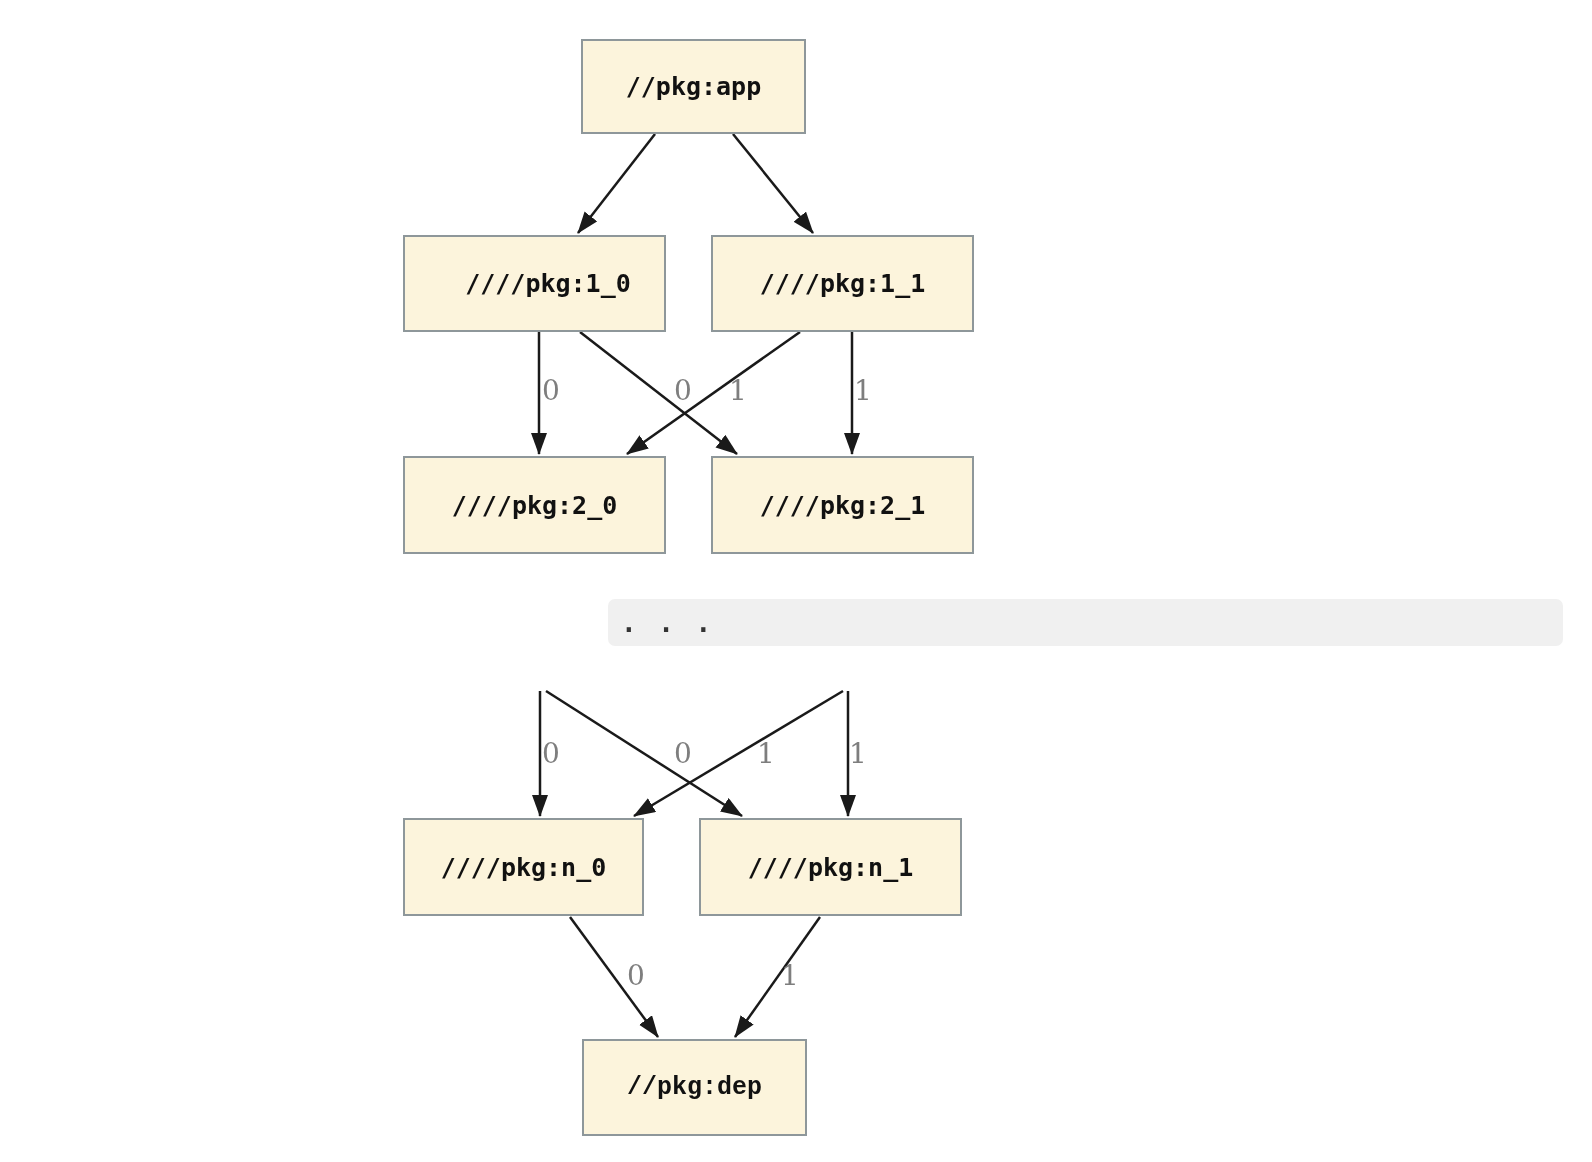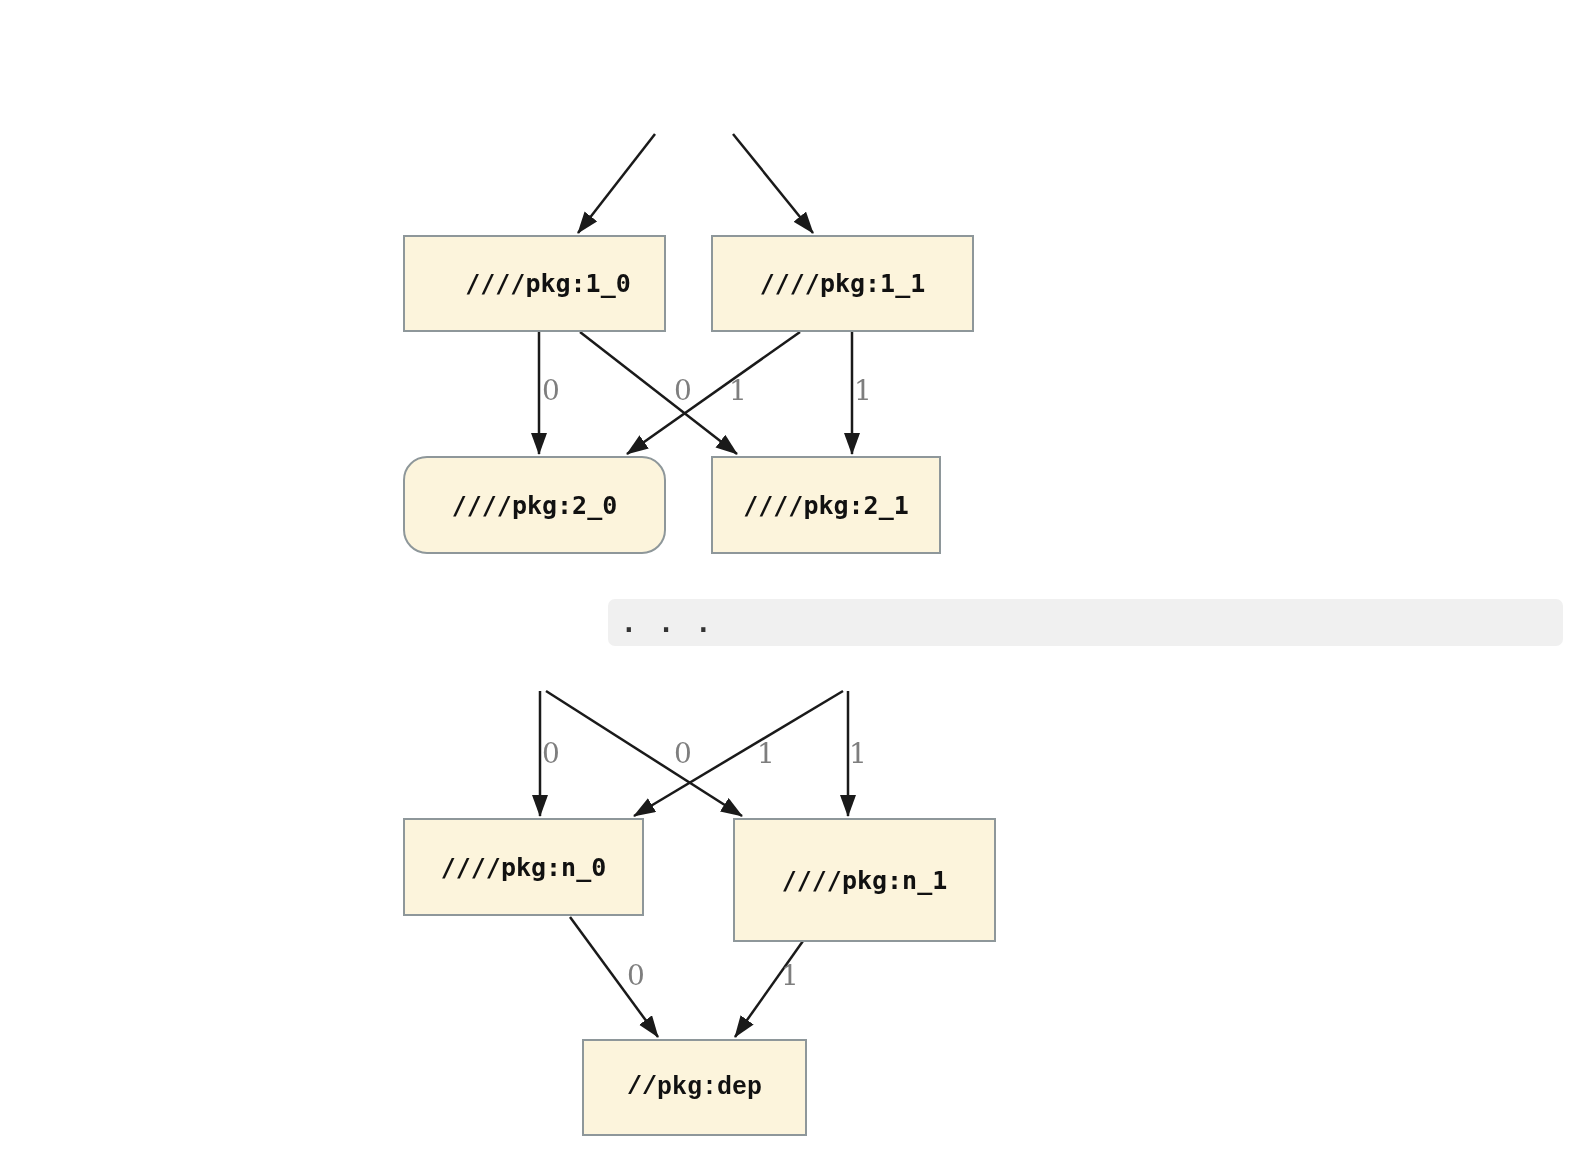--- a/index.html
+++ b/index.html
@@ -43,24 +43,24 @@
     justify-content: center;
     font-family: "DejaVu Sans Mono", "Liberation Mono", monospace;
     font-weight: 700;
     font-size: 25px;
     color: #111111;
     white-space: nowrap;
   }
   .node-app  { left: 581px; top:   39px; width: 225px; height: 95px; }
   .node-1_0  { left: 403px; top:  235px; width: 263px; height: 97px; padding-left: 27px; }
   .node-1_1  { left: 711px; top:  235px; width: 263px; height: 97px; }
-  .node-2_0  { left: 403px; top:  456px; width: 263px; height: 98px; border-radius: 24px; }
-  .node-2_1  { left: 711px; top:  456px; width: 230px; height: 98px; text-align: center; }
+  .node-2_0  { left: 403px; top:  456px; width: 263px; height: 98px; }
+  .node-2_1  { left: 711px; top:  456px; width: 263px; height: 98px; text-align: center; }
   .node-n_0  { left: 403px; top:  818px; width: 241px; height: 98px; }
-  .node-n_1  { left: 733px; top:  818px; width: 263px; height: 124px; }
+  .node-n_1  { left: 699px; top:  818px; width: 263px; height: 98px; }
   .node-dep  { left: 582px; top: 1039px; width: 225px; height: 97px; font-family: Liberation Mono, monospace; }
   .ellipsis-band {
     position: absolute;
     left: 608px;
     top: 599px;
     width: 955px;
     height: 47px;
     box-sizing: border-box;
     background: #f0f0f0;
     border-radius: 7px;
@@ -109,20 +109,23 @@
     <text class="edge-label" x="766" y="763">1</text>
     <text class="edge-label" x="858" y="763">1</text>
 
     <line class="edge-line" x1="570" y1="917" x2="658" y2="1037" marker-end="url(#arrow)"></line>
     <line class="edge-line" x1="820" y1="917" x2="735" y2="1037" marker-end="url(#arrow)"></line>
 
     <text class="edge-label" x="636" y="985">0</text>
     <text class="edge-label" x="790" y="985">1</text>
   </svg>
 
+  <div class="node node-app">
+    <span>//pkg:app</span>
+  </div>
   <div class="node node-1_0">
     <span>////pkg:1_0</span>
   </div>
   <div class="node node-1_1">
     <span>////pkg:1_1</span>
   </div>
   <div class="node node-2_0">
     <span>////pkg:2_0</span>
   </div>
   <div class="node node-2_1">

